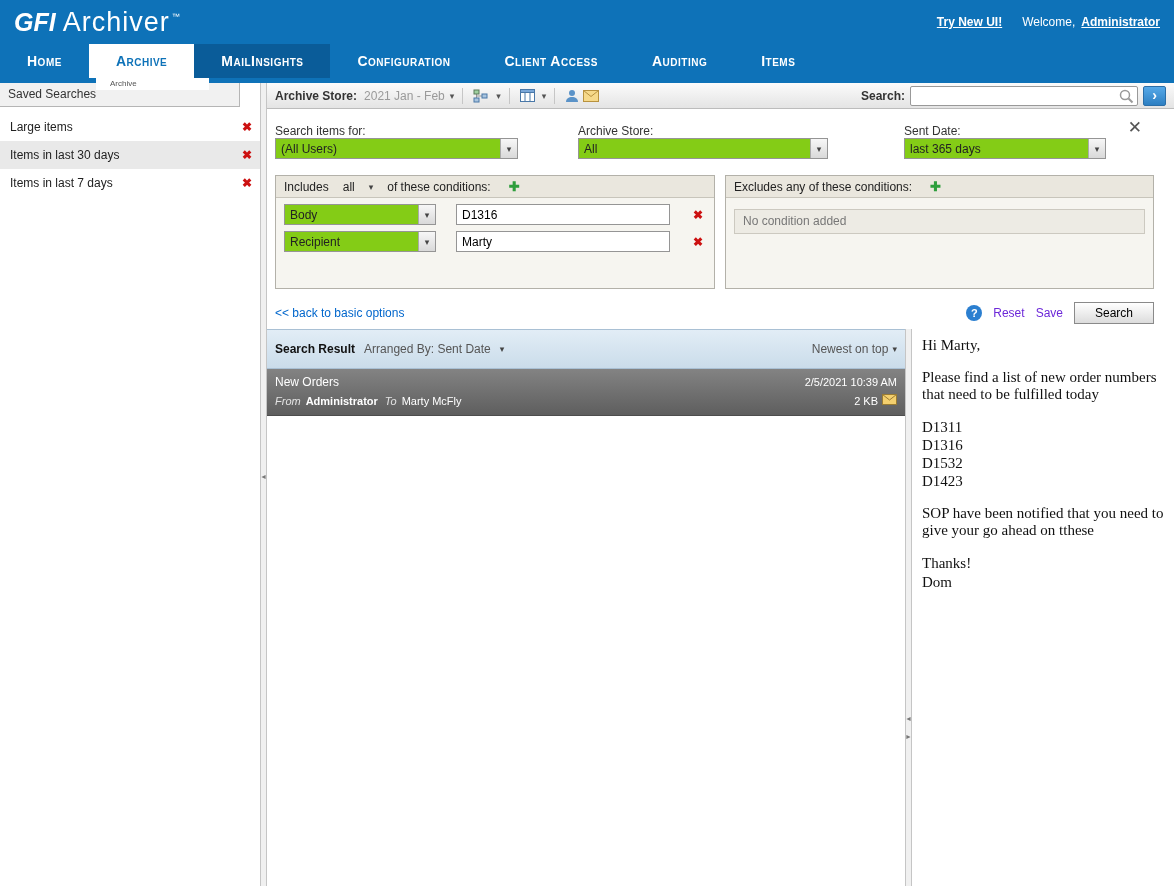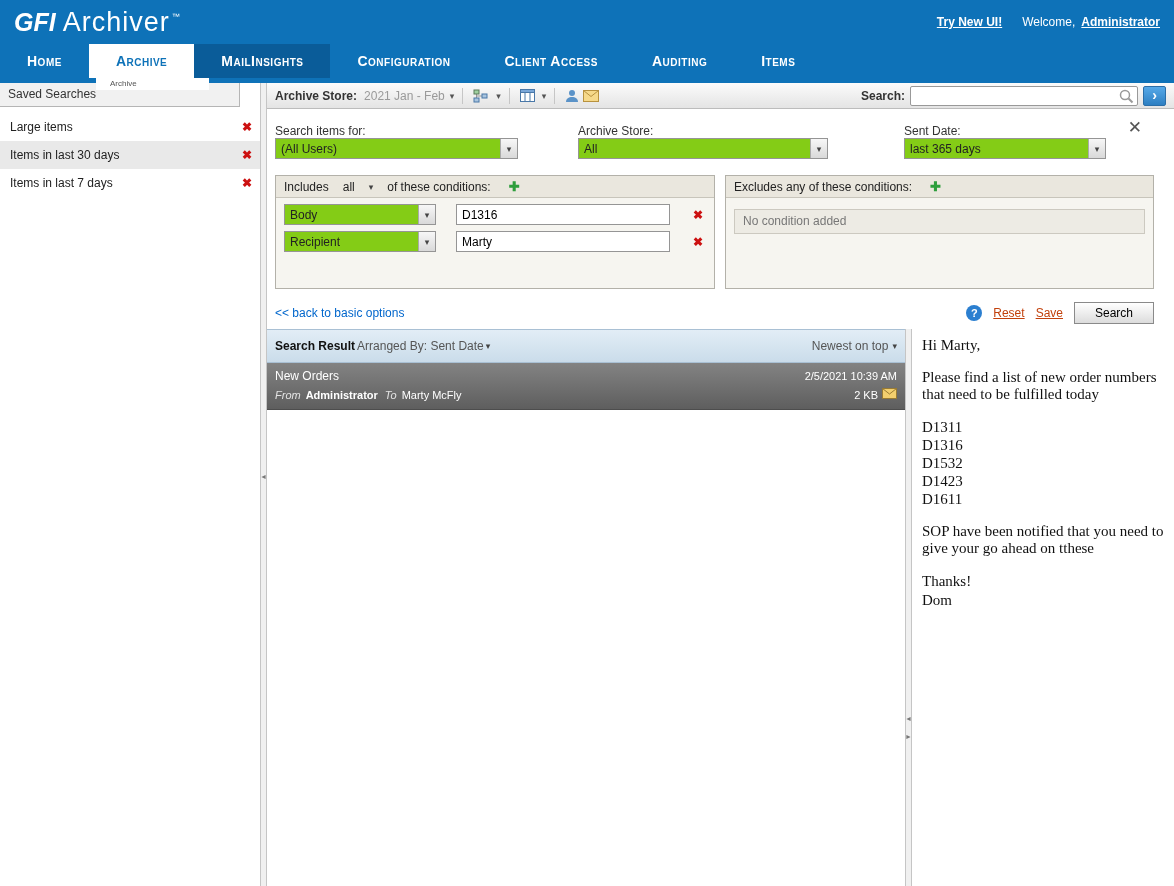--- a/index.html
+++ b/index.html
@@ -73,28 +73,28 @@
   .mini-arrow { font-size: 9px; color: #444; cursor: pointer; }
   .plus { color: #2e9e3c; font-weight: bold; font-size: 13px; cursor: pointer; margin-left: 4px; }
   .cond-row { display: flex; align-items: center; gap: 20px; margin: 6px 8px 0; }
   .cond-field { width: 152px; }
   .cond-input { flex: 1; height: 21px; border: 1px solid #959595; padding: 0 5px; font-size: 12px; background: #fff; font-family: "Liberation Sans", sans-serif; }
   .nocond { margin: 11px 8px 0; height: 25px; background: #edebe4; border: 1px solid #ccc9c0; color: #777; line-height: 23px; padding-left: 8px; }
 
   .actions { display: flex; align-items: center; margin-top: 13px; padding-right: 10px; }
   .back { color: #0066cc; cursor: pointer; }
   .act-right { margin-left: auto; display: flex; align-items: center; gap: 11px; }
-  .blue-link { color: #c2410c; text-decoration: underline; cursor: pointer; }
+  .blue-link { color: #6d28d9; cursor: pointer; }
   .help { width: 16px; height: 16px; border-radius: 50%; background: #2b7fd0; color: #fff; font-weight: bold; font-size: 11px; text-align: center; line-height: 16px; cursor: pointer; }
   .btn-search { width: 80px; height: 22px; background: linear-gradient(#ffffff,#dcdcdc); border: 1px solid #8a8a8a; font-size: 12px; font-family: "Liberation Sans", sans-serif; cursor: pointer; }
 
   
   .results-row { flex: 1; display: flex; min-height: 0; }
   .results { width: 638px; display: flex; flex-direction: column; }
-  .res-hdr { height: 34px; background: linear-gradient(#e2edf6,#cadcea); border-top: 1px solid #a9c0d4; border-bottom: 1px solid #a9c0d4; display: flex; align-items: center; padding: 0 8px; gap: 2px; }
+  .res-hdr { height: 40px; background: linear-gradient(#e2edf6,#cadcea); border-top: 1px solid #a9c0d4; border-bottom: 1px solid #a9c0d4; display: flex; align-items: center; padding: 0 8px; gap: 9px; }
   .res-title { font-weight: bold; color: #111; }
   .res-sub { color: #555; }
   .res-sort { margin-left: auto; color: #555; display: flex; align-items: center; gap: 4px; }
   .res-item { height: 47px; background: linear-gradient(#838383,#5e5e5e); color: #fff; padding: 6px 8px 0; cursor: pointer; border-bottom: 1px solid #4d4d4d; }
   .ri-top { display: flex; align-items: center; }
   .ri-subj { font-size: 12px; }
   .ri-date { margin-left: auto; font-size: 11px; }
   .ri-bot { display: flex; margin-top: 5px; font-size: 11px; align-items: center; }
   .ital { font-style: italic; color: #e3e3e3; margin-right: 5px; }
   .bold { font-weight: bold; margin-right: 7px; }
@@ -333,21 +333,20 @@
         </div>
 
         <div class="preview">
           <div class="blk">Hi Marty,</div>
           <div class="blk">Please find a list of new order numbers that need to be fulfilled today</div>
           <div class="blk">
             <div class="ord">D1311</div>
             <div class="ord">D1316</div>
             <div class="ord">D1532</div>
             <div class="ord">D1423</div>
-            <div class="ord">D1611</div>
           </div>
           <div class="blk">SOP have been notified that you need to give your go ahead on tthese</div>
           <div>
             <div class="sig">Thanks!</div>
             <div class="sig">Dom</div>
           </div>
         </div>
 
       </div>
     </div>

